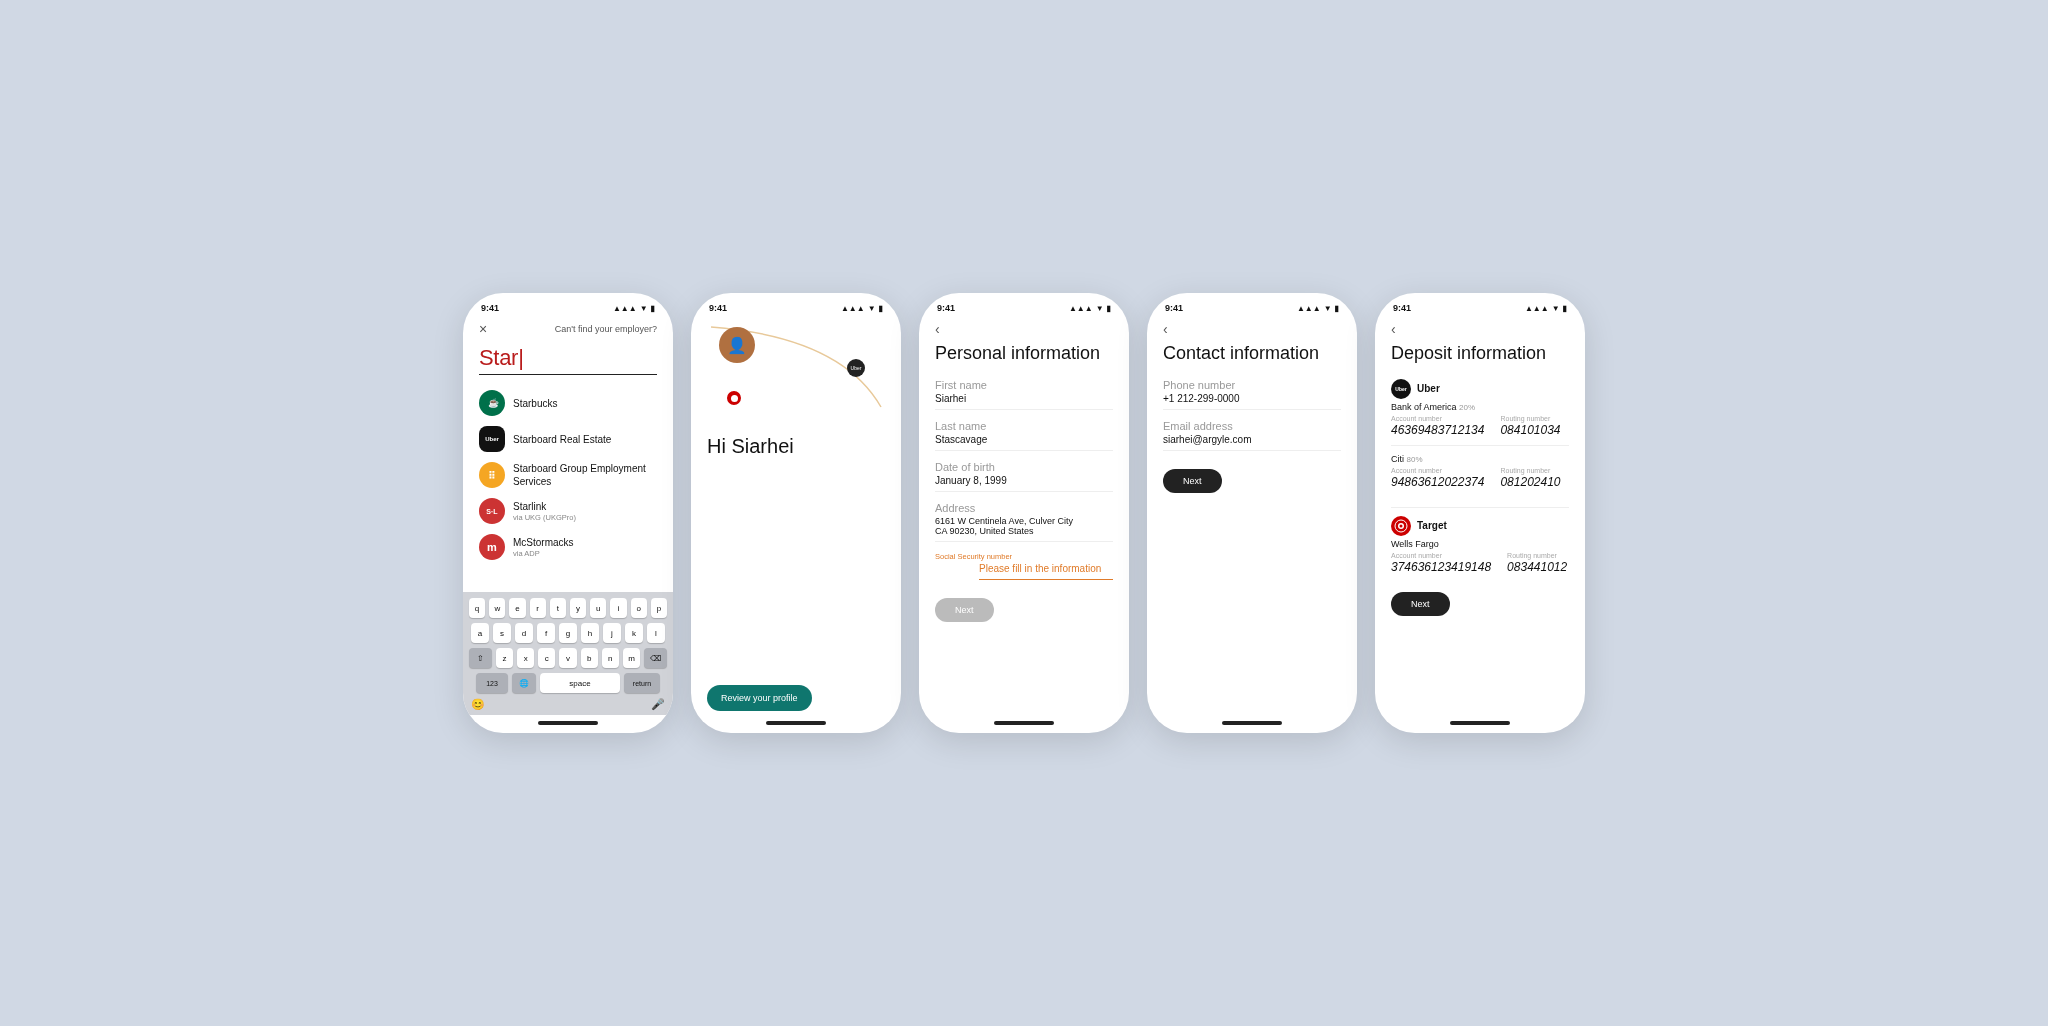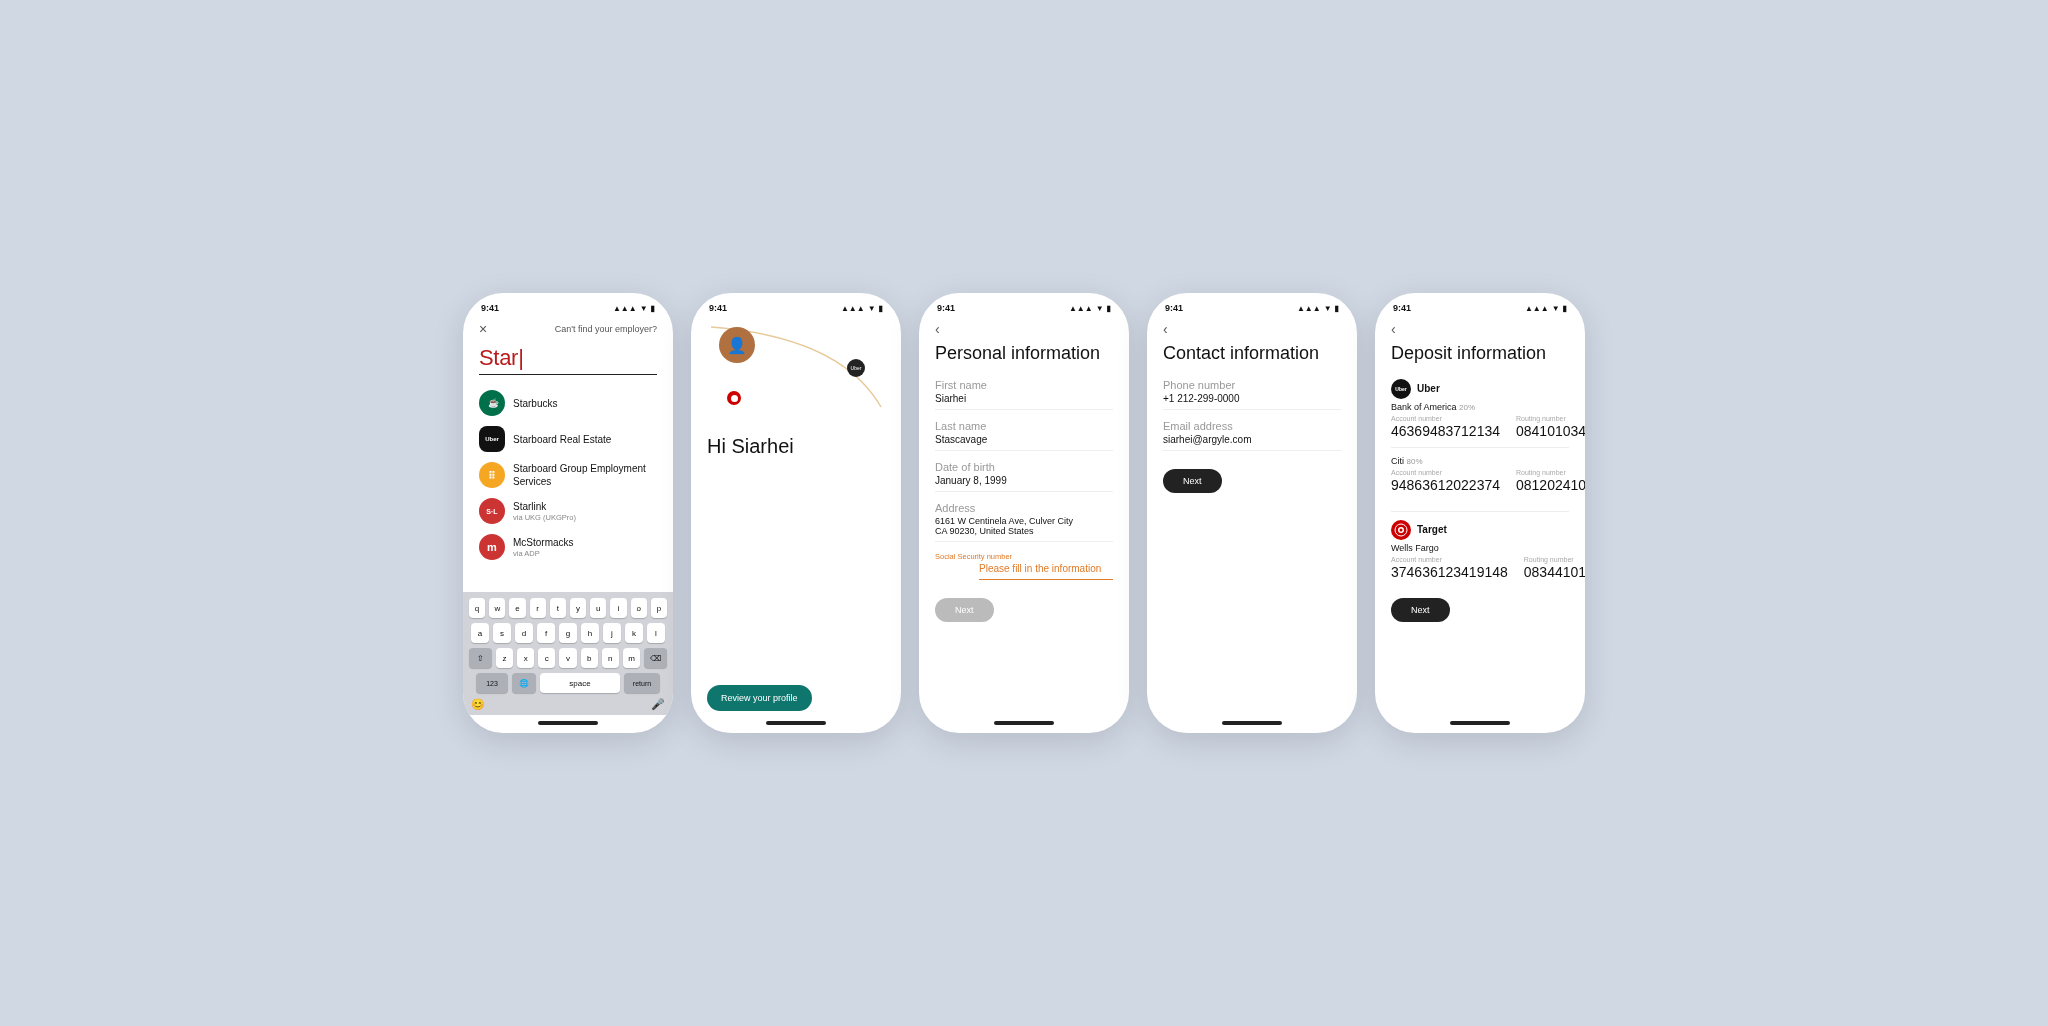--- a/index.html
+++ b/index.html
@@ -349,22 +349,23 @@
     }
     .bank-detail-col {
       flex: 1;
     }
     .bank-detail-label {
       font-size: 7px;
       color: #aaa;
       margin-bottom: 1px;
     }
     .bank-detail-value {
-      font-size: 14px;
-      color: #111;
+      font-size: 12px;
+      color: #111;
+      font-style: italic;
     }
     .deposit-divider {
       border: none;
       border-top: 1px solid #eee;
       margin: 8px 0;
     }
   </style>
 </head>
 <body>
 

